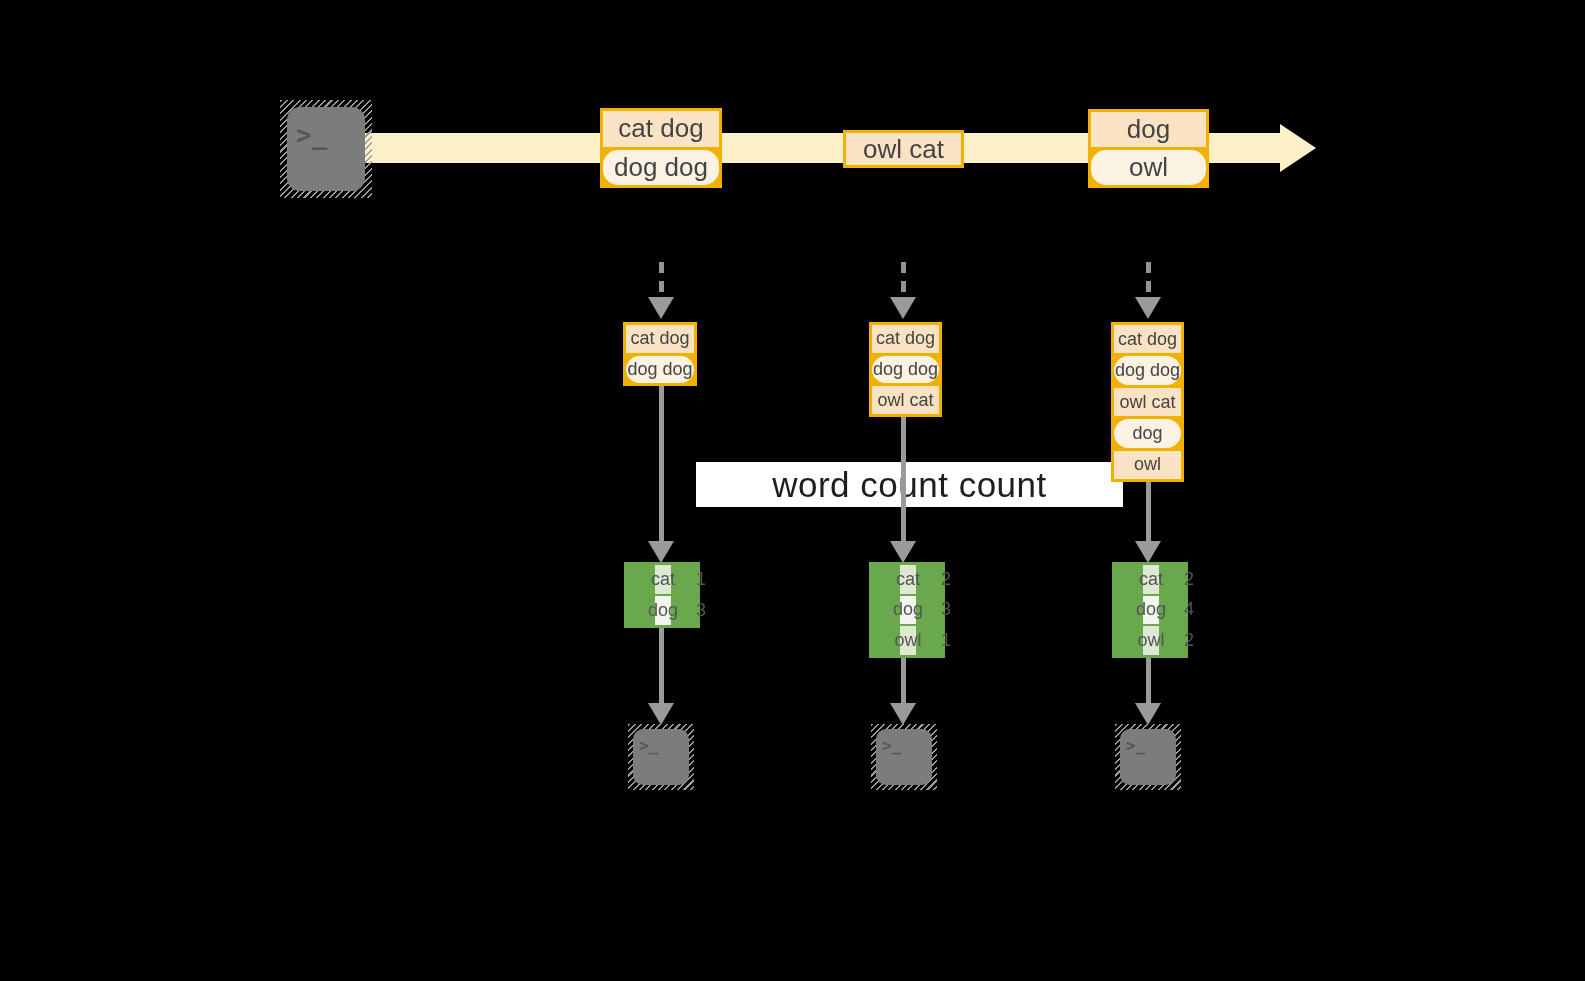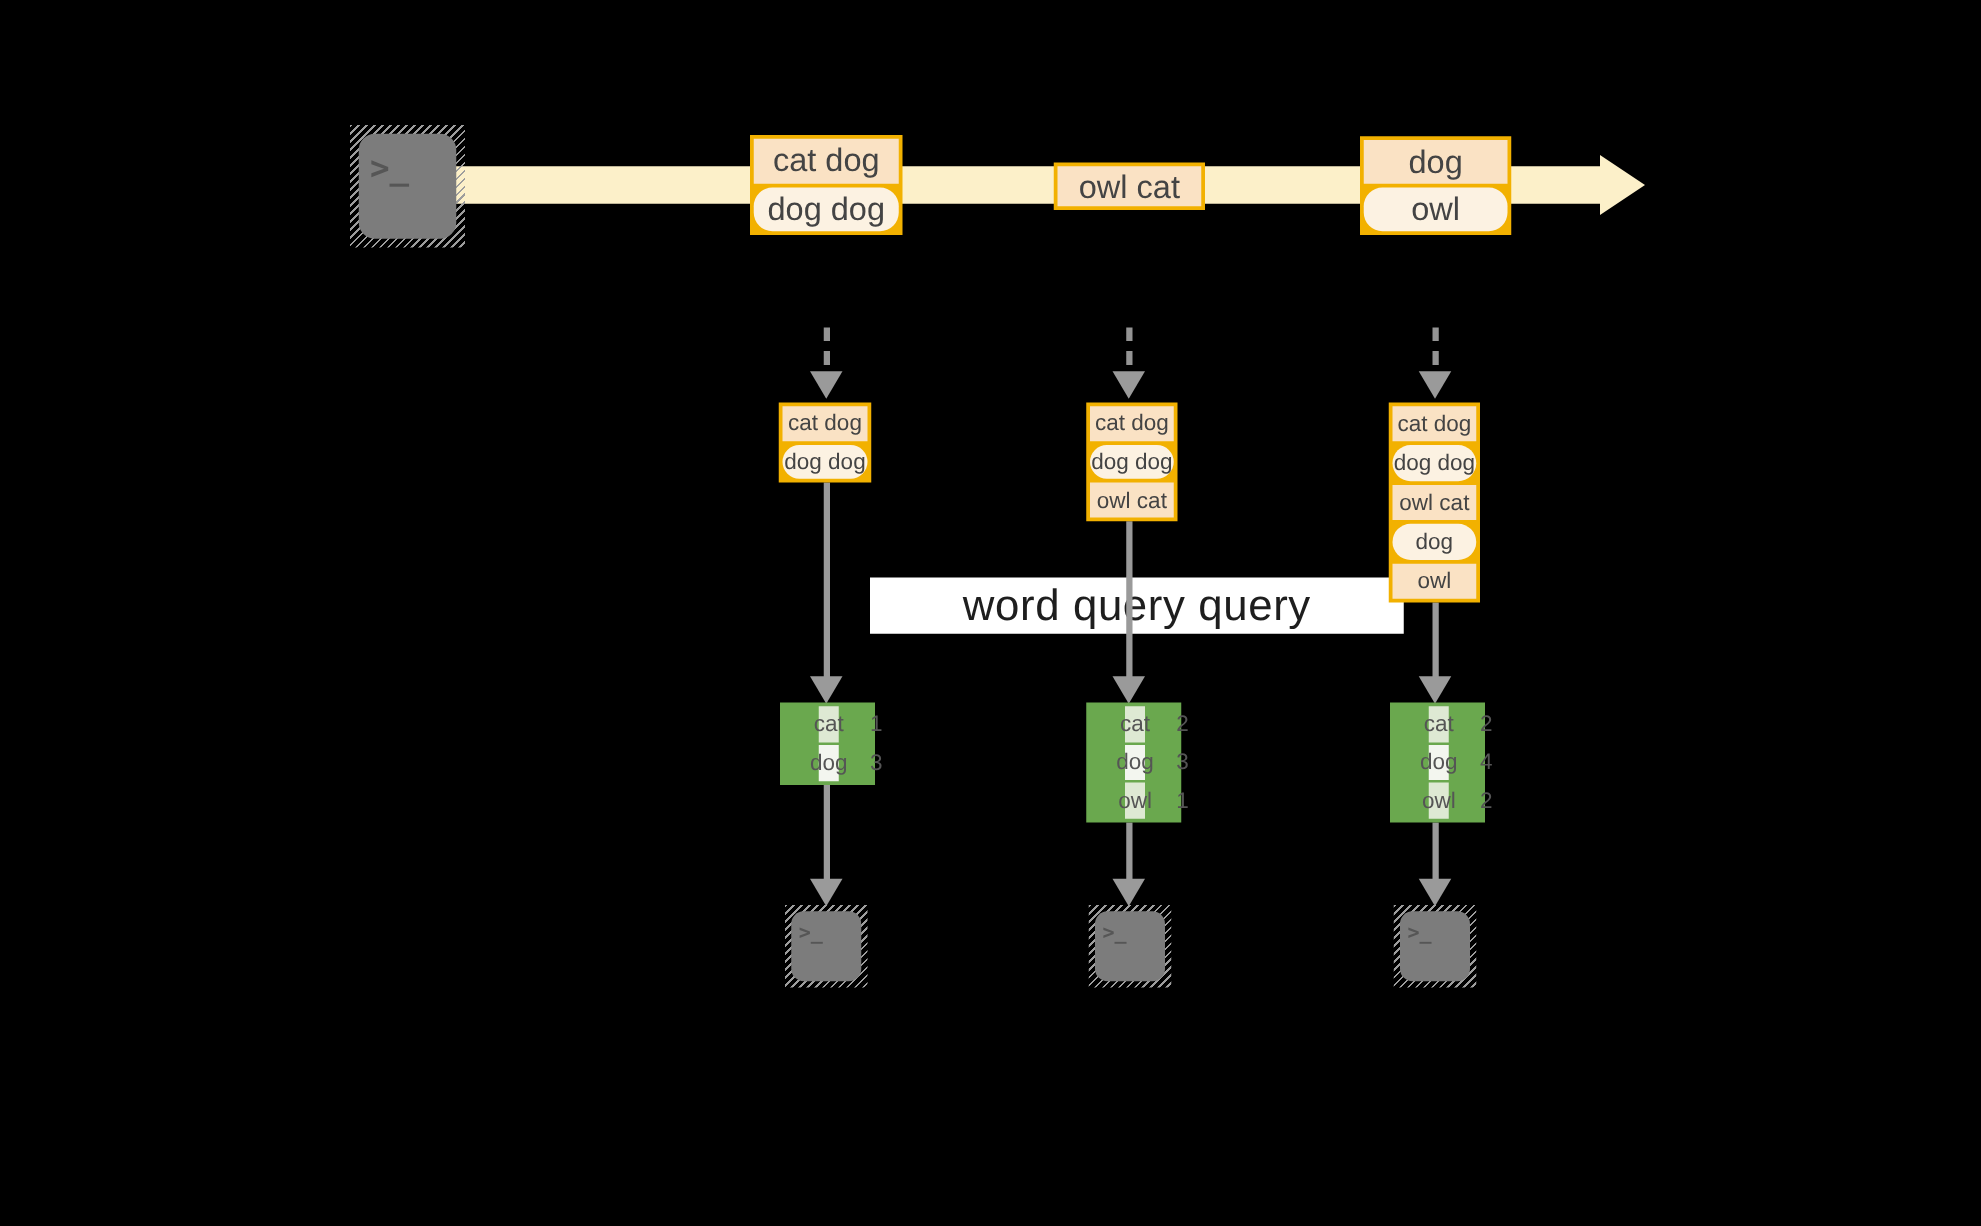--- a/index.html
+++ b/index.html
@@ -80,21 +80,21 @@
   </div>
 
   <div class="vdash" style="left:659px;top:262px;height:36px;"></div>
   <div class="ahead" style="left:648px;top:297px;"></div>
   <div class="vdash" style="left:901px;top:262px;height:36px;"></div>
   <div class="ahead" style="left:890px;top:297px;"></div>
   <div class="vdash" style="left:1146px;top:262px;height:36px;"></div>
   <div class="ahead" style="left:1135px;top:297px;"></div>
 
   <div class="banner">
-      <span>word query query</span>
+      <span>word count count</span>
     </div>
 
   <div class="goldbox stack" style="left:623px;top:322px;width:74px;height:64px;">
     <div class="row fill-a">cat dog</div>
     <div class="row fill-b">dog dog</div>
   </div>
   <div class="goldbox stack" style="left:869px;top:322px;width:73px;height:95px;">
     <div class="row fill-a">cat dog</div>
     <div class="row fill-b">dog dog</div>
     <div class="row fill-a">owl cat</div>

